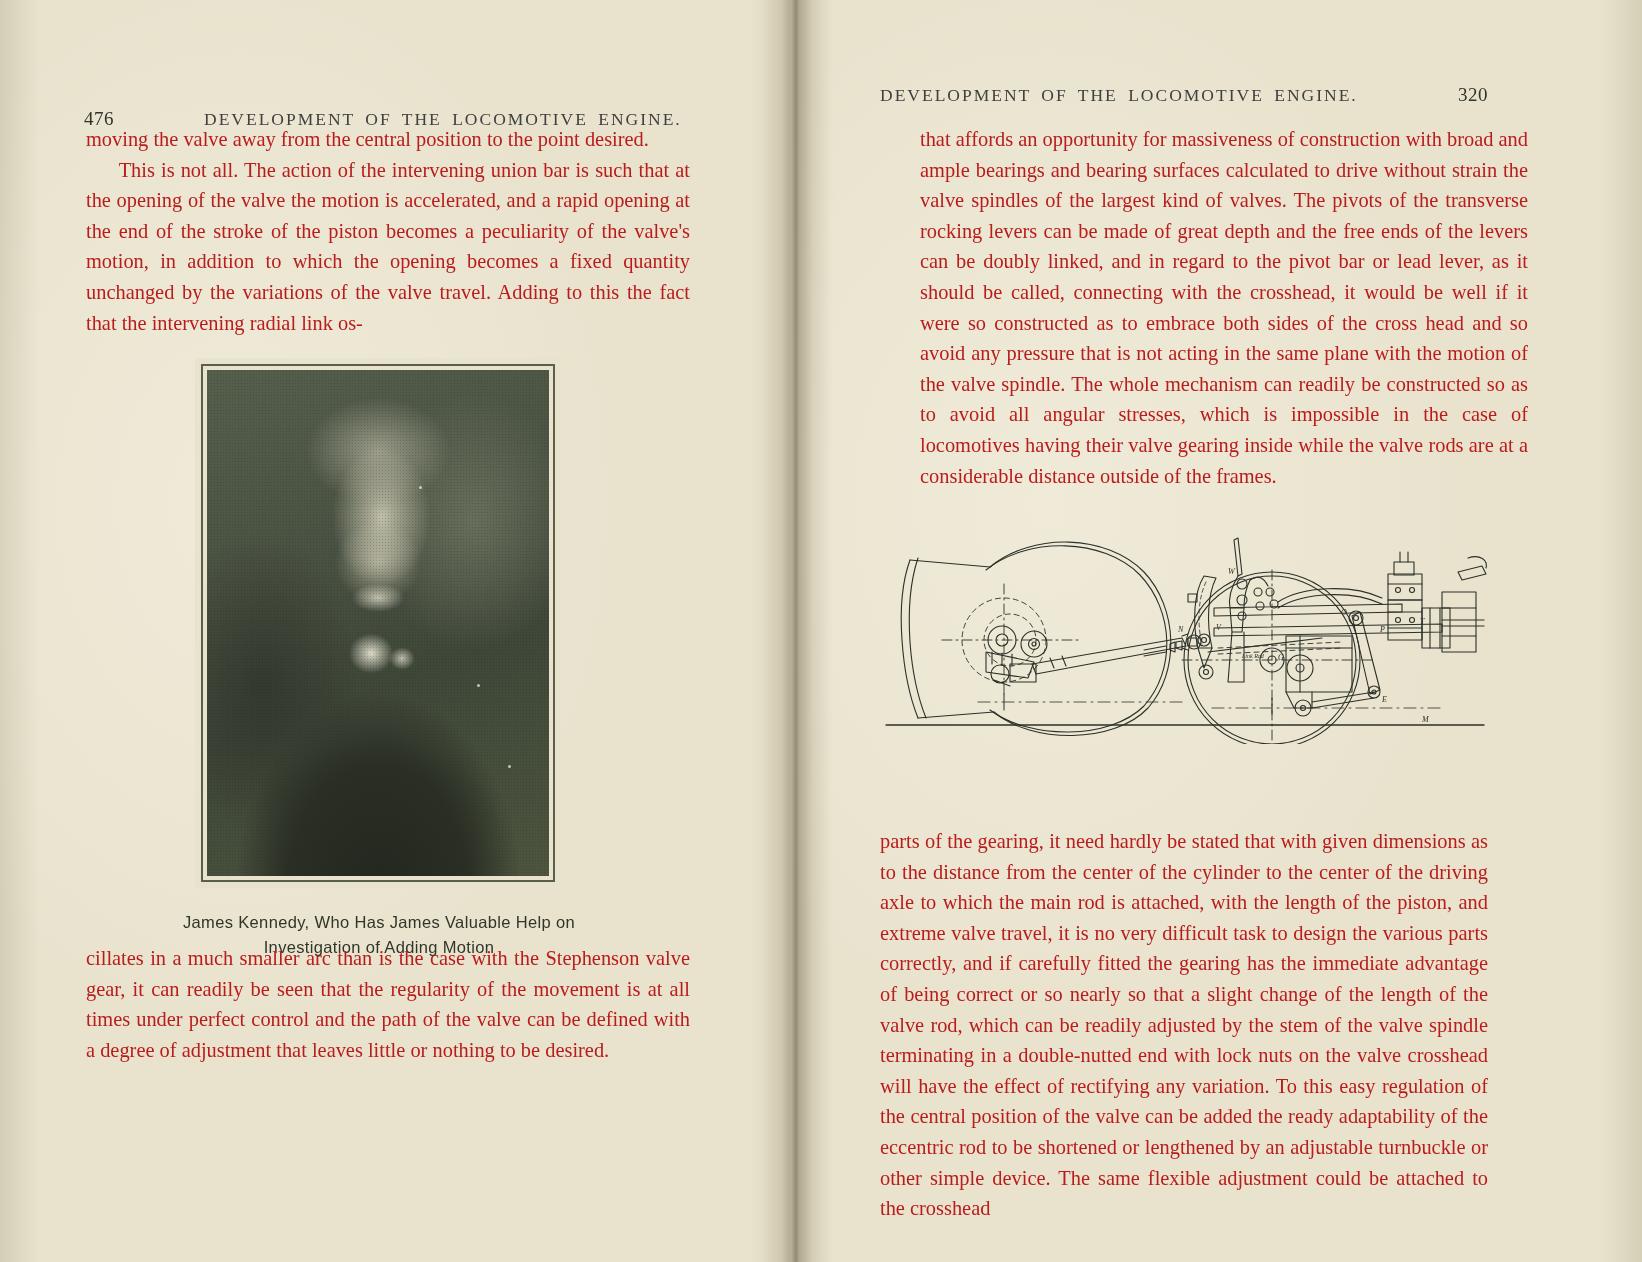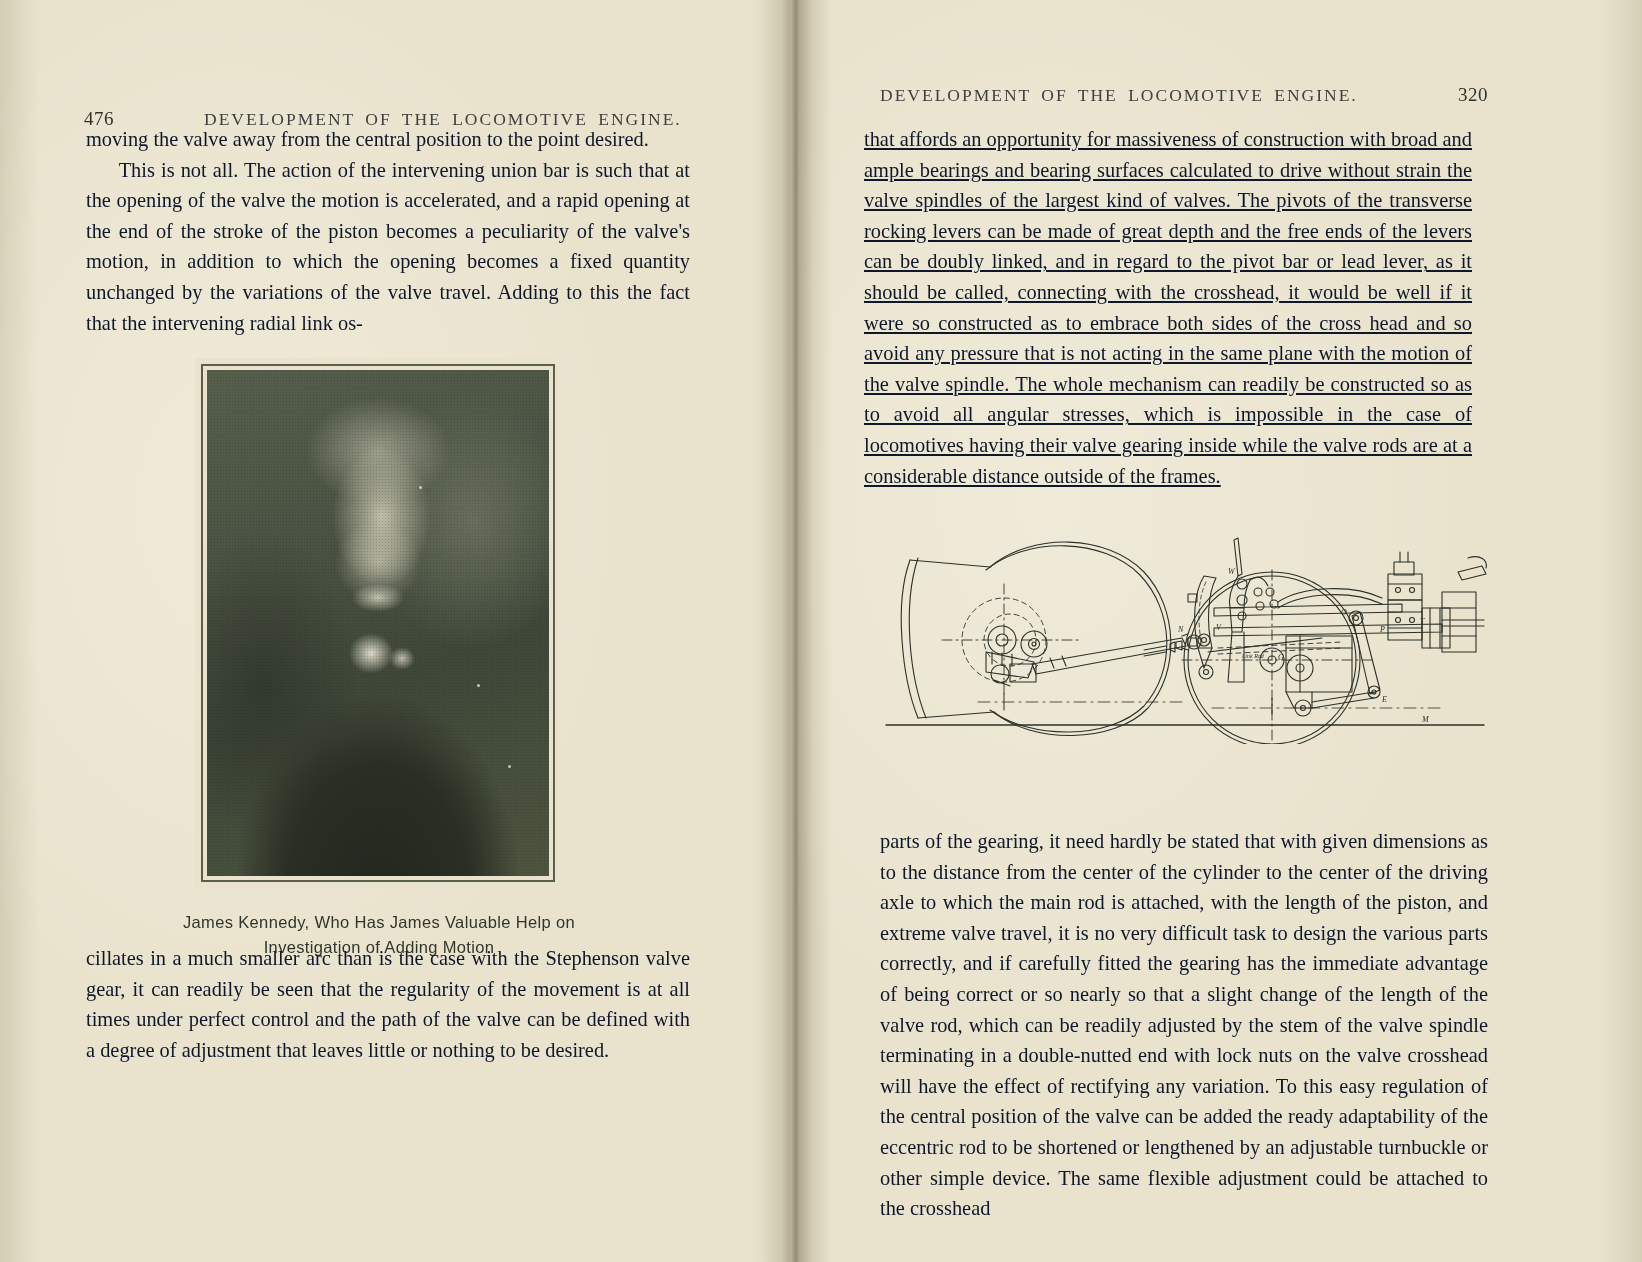--- a/index.html
+++ b/index.html
@@ -81,31 +81,31 @@
   .runhead-left  { left: 84px;  width: 610px; margin-top: 24px; }
   .runhead-right { left: 880px; width: 608px; }
   .runhead-left .title  { margin-left: 90px; }
   .runhead-right .folio { margin-left: auto; }
 
   
   .col {
     position: absolute;
     font-size: 20.4px;
     line-height: 30.6px;
-    color: #0f172a;
+    color: #b91c1c;
     text-align: justify;
     text-justify: inter-word;
     -webkit-hyphens: none;
     hyphens: none;
   }
   .col p { margin: 0; }
   .col p.indent { text-indent: 1.6em; }
   .col-l-top    { left: 86px;  top: 124px;  width: 604px; }
   .col-l-bottom { left: 86px;  top: 943px;  width: 604px; }
-  .col-r-top    { left: 864px; top: 124px;  width: 608px; text-decoration: underline; }
+  .col-r-top    { left: 920px; top: 124px;  width: 608px; }
   .col-r-bottom { left: 880px; top: 826px;  width: 608px; }
 
   
   .plate {
     position: absolute;
     left: 195px;
     top: 358px;
     width: 366px;
     height: 530px;
     background: #e9e3ce;

